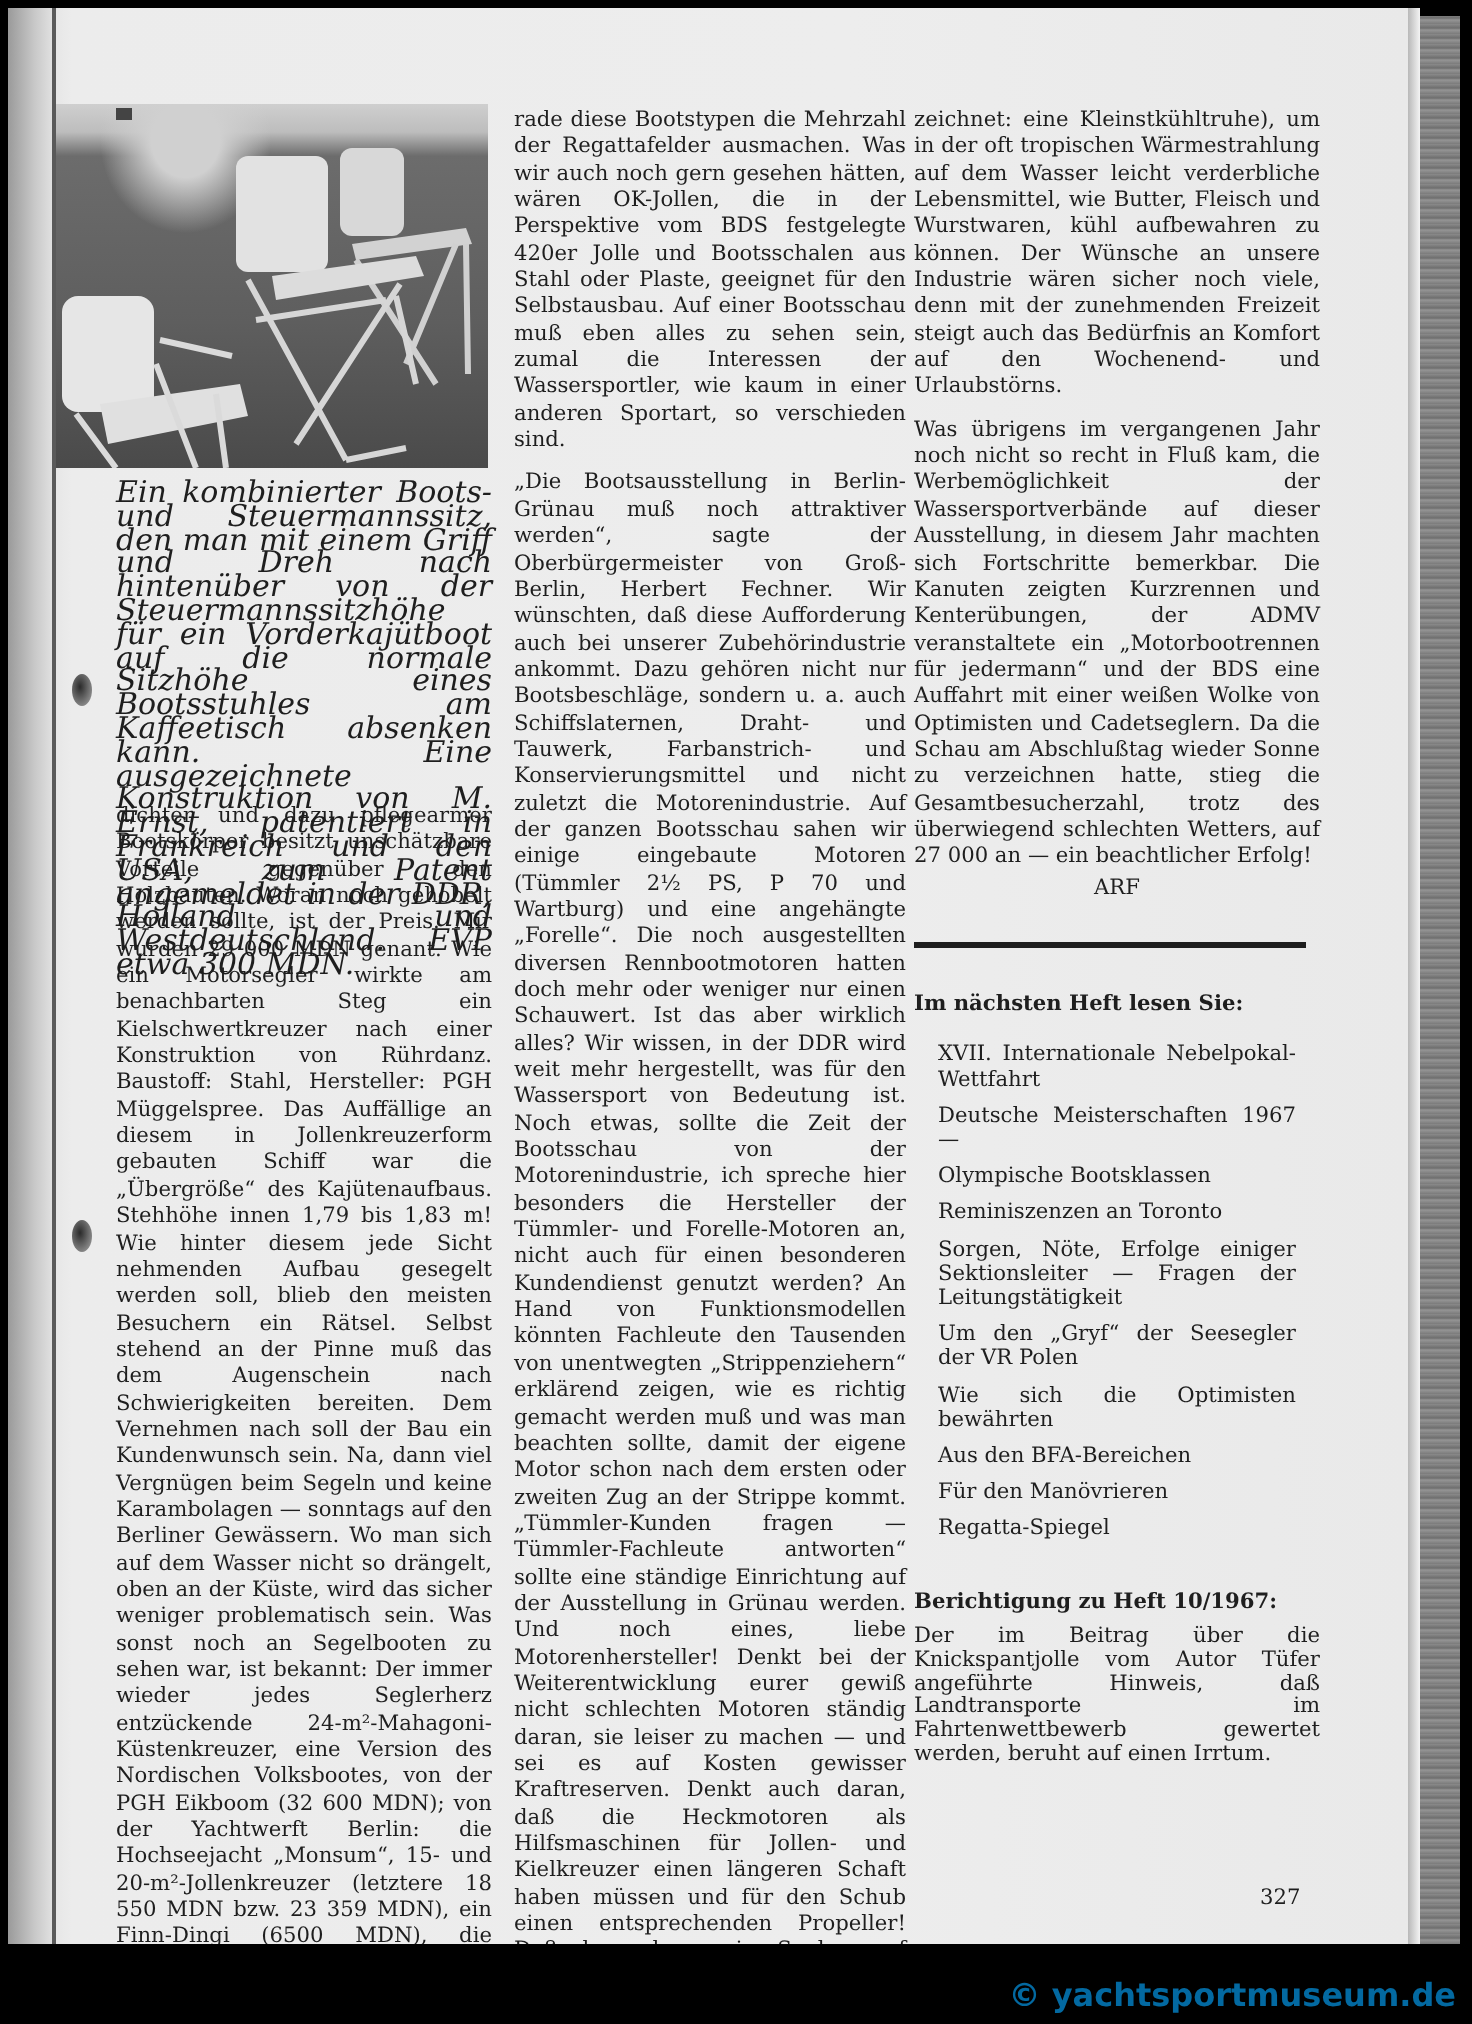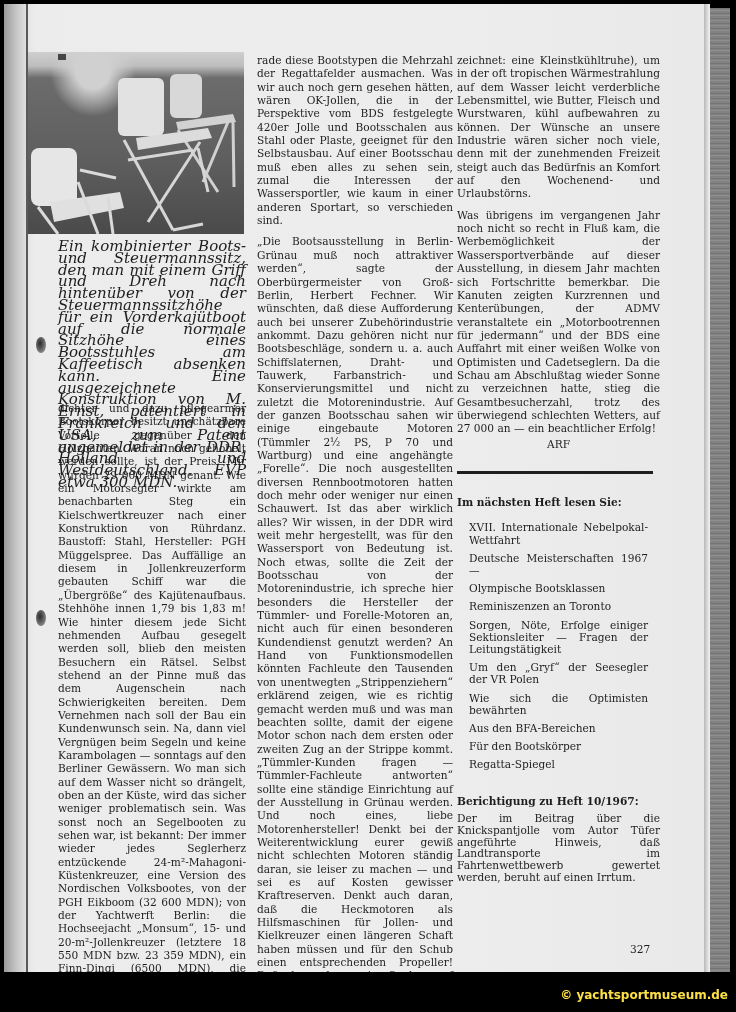--- a/index.html
+++ b/index.html
@@ -25,21 +25,21 @@
     }
     .edge-stack {
       position: absolute; left: 710px; top: 8px; width: 20px; height: 964px;
       background: repeating-linear-gradient(0deg, #7b7b7b 0px, #959595 2px, #6e6e6e 3px, #8a8a8a 5px);
     }
     .bottom-bar {
       position: absolute; left: 0; top: 972px; width: 736px; height: 40px; background: #000;
     }
     .watermark {
       position: absolute; right: 8px; top: 988px;
-      color: #fde047; font-family: "DejaVu Sans", sans-serif; font-weight: bold; font-size: 12px;
+      color: #0369a1; font-family: "DejaVu Sans", sans-serif; font-weight: bold; font-size: 16px;
     }
     .hole {
       position: absolute; width: 10px; height: 16px; border-radius: 50%;
       background: radial-gradient(ellipse at 40% 40%, #2a2a2a, #777 60%, #aaa);
     }
     .photo {
       position: absolute; left: 28px; top: 52px; width: 216px; height: 182px;
       background:
         radial-gradient(ellipse at 30% 10%, #d0d0d0 0 8%, transparent 20%),
         linear-gradient(180deg, #cfcfcf 0px, #bdbdbd 14px, #6c6c6c 26px, #5e5e5e 60%, #4a4a4a 100%);
@@ -117,21 +117,21 @@
   <div class="next-head">Im nächsten Heft lesen Sie:</div>
   <ul class="next-list">
     <li>XVII. Internationale Nebelpokal-Wettfahrt</li>
     <li>Deutsche Meisterschaften 1967 —</li>
     <li>Olympische Bootsklassen</li>
     <li>Reminiszenzen an Toronto</li>
     <li>Sorgen, Nöte, Erfolge einiger Sektionsleiter — Fragen der Leitungstätigkeit</li>
     <li>Um den „Gryf“ der Seesegler der VR Polen</li>
     <li>Wie sich die Optimisten bewährten</li>
     <li>Aus den BFA-Bereichen</li>
-    <li>Für den Bootskörper</li>
+    <li>Für den Manövrieren</li>
     <li>Regatta-Spiegel</li>
   </ul>
   <div class="corr-head">Berichtigung zu Heft 10/1967:</div>
   <div class="corr-text">Der im Beitrag über die Knickspantjolle vom Autor Tüfer angeführte Hinweis, daß Landtransporte im Fahrtenwettbewerb gewertet werden, beruht auf einen Irrtum.</div>
 </div>
 
 <div class="page-num">327</div>
 
 <div class="bottom-bar"></div>
 <div class="watermark">© yachtsportmuseum.de</div>

